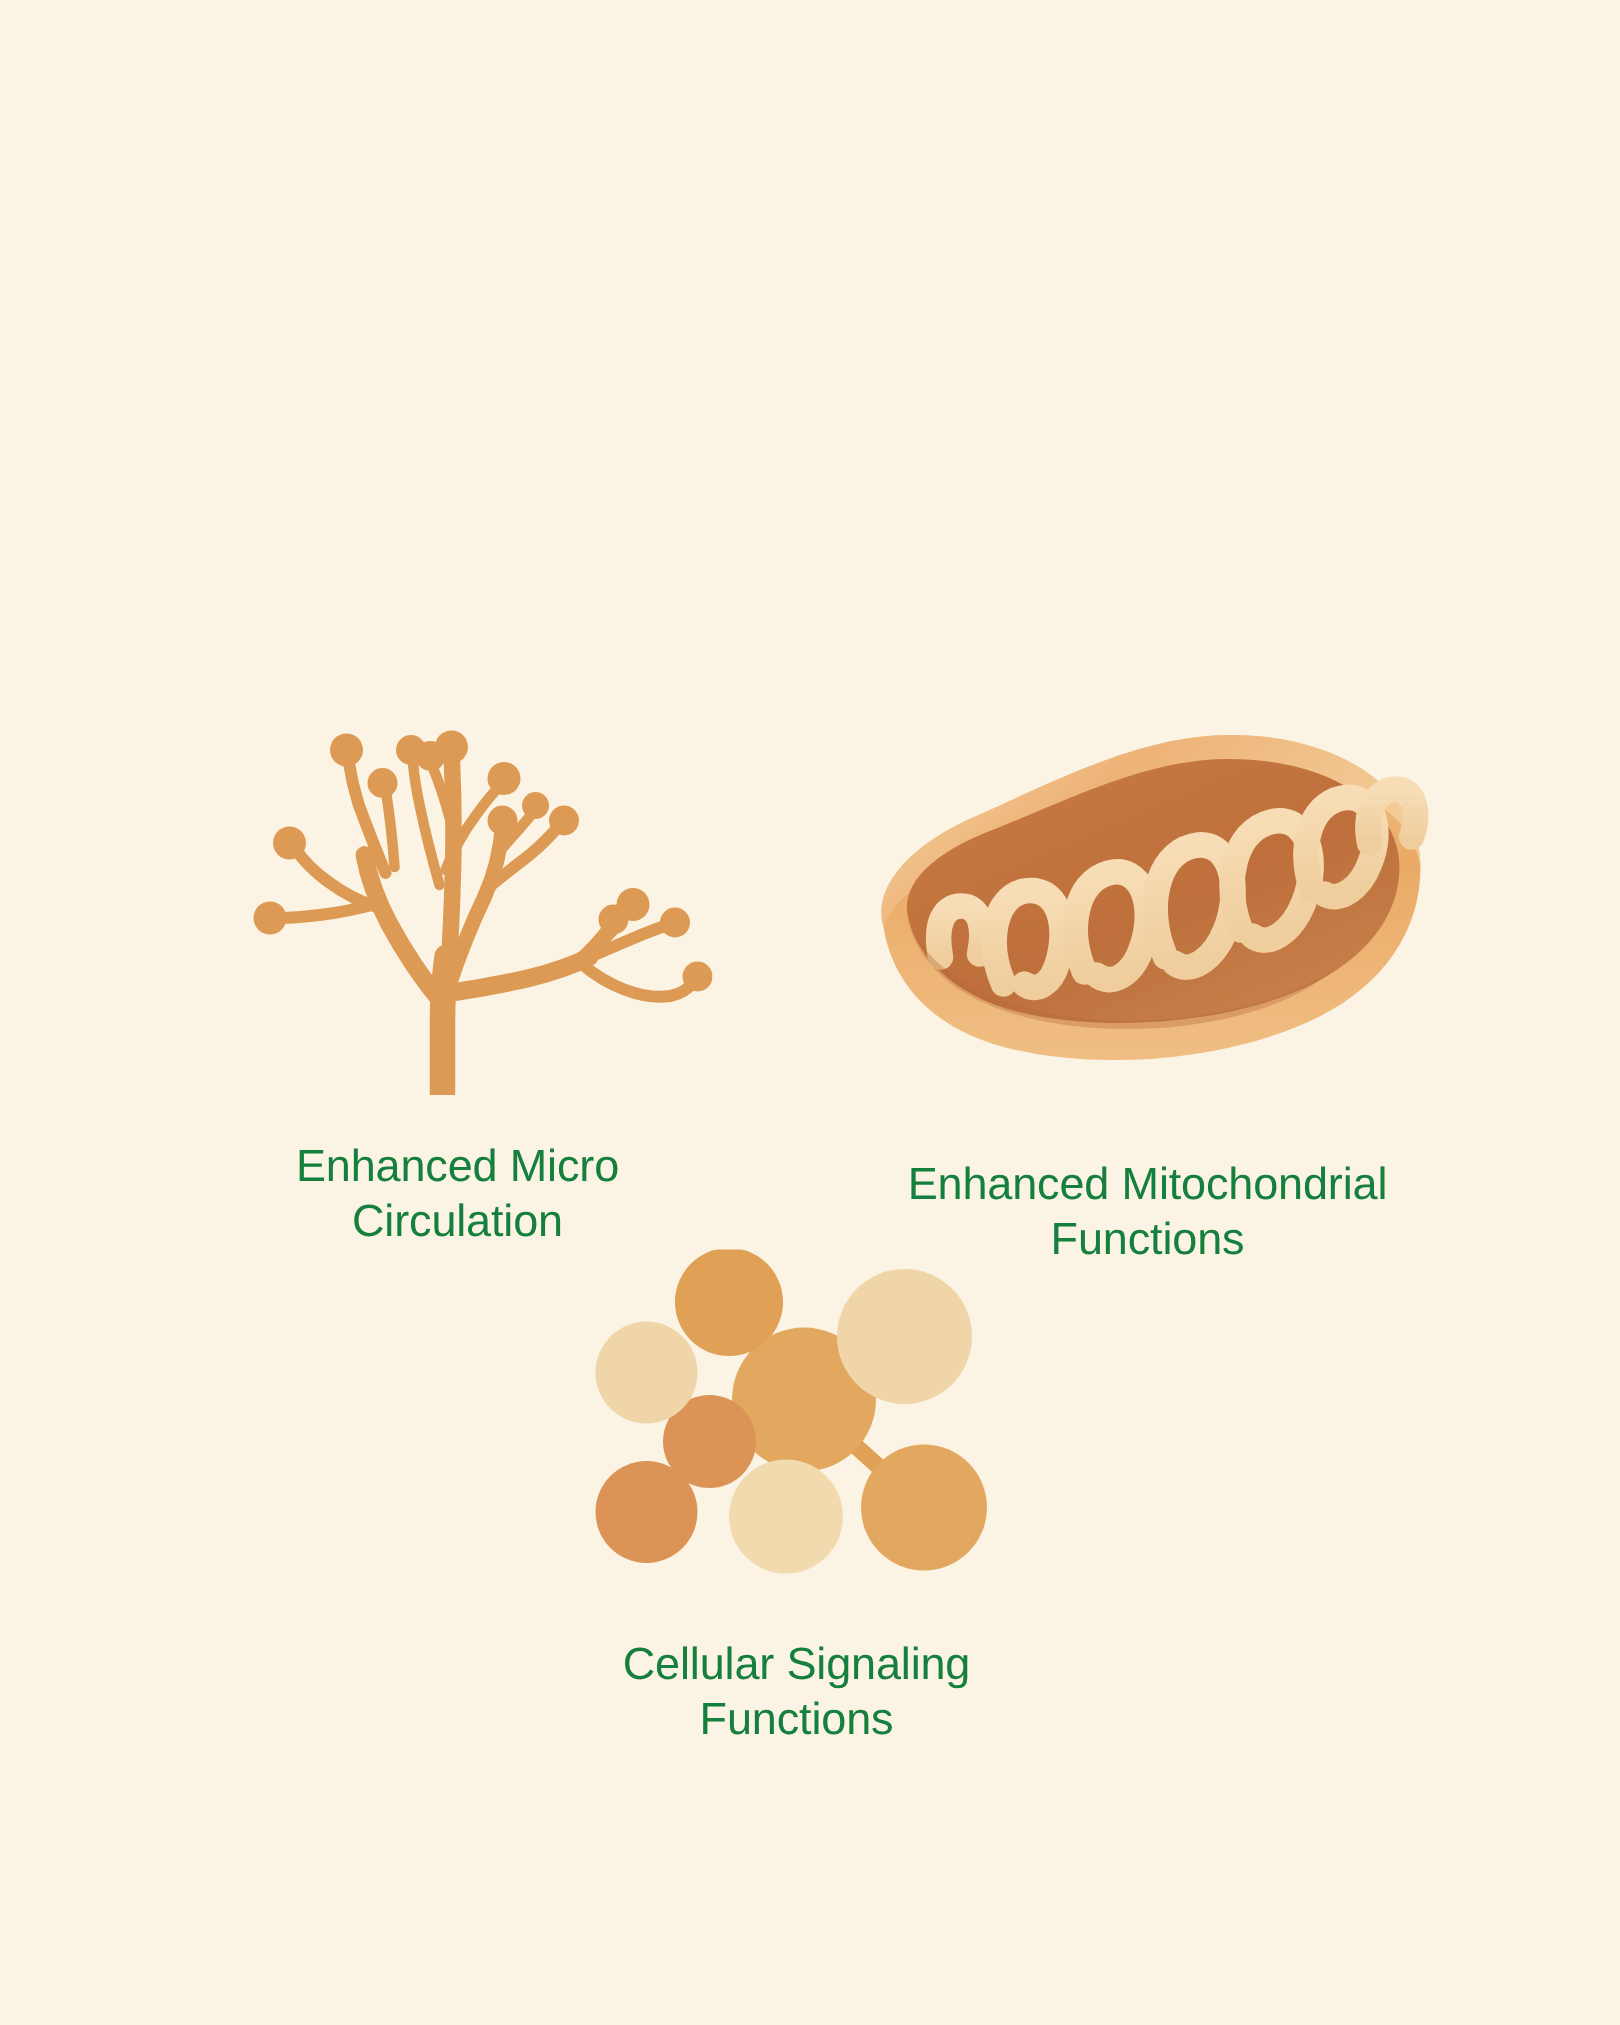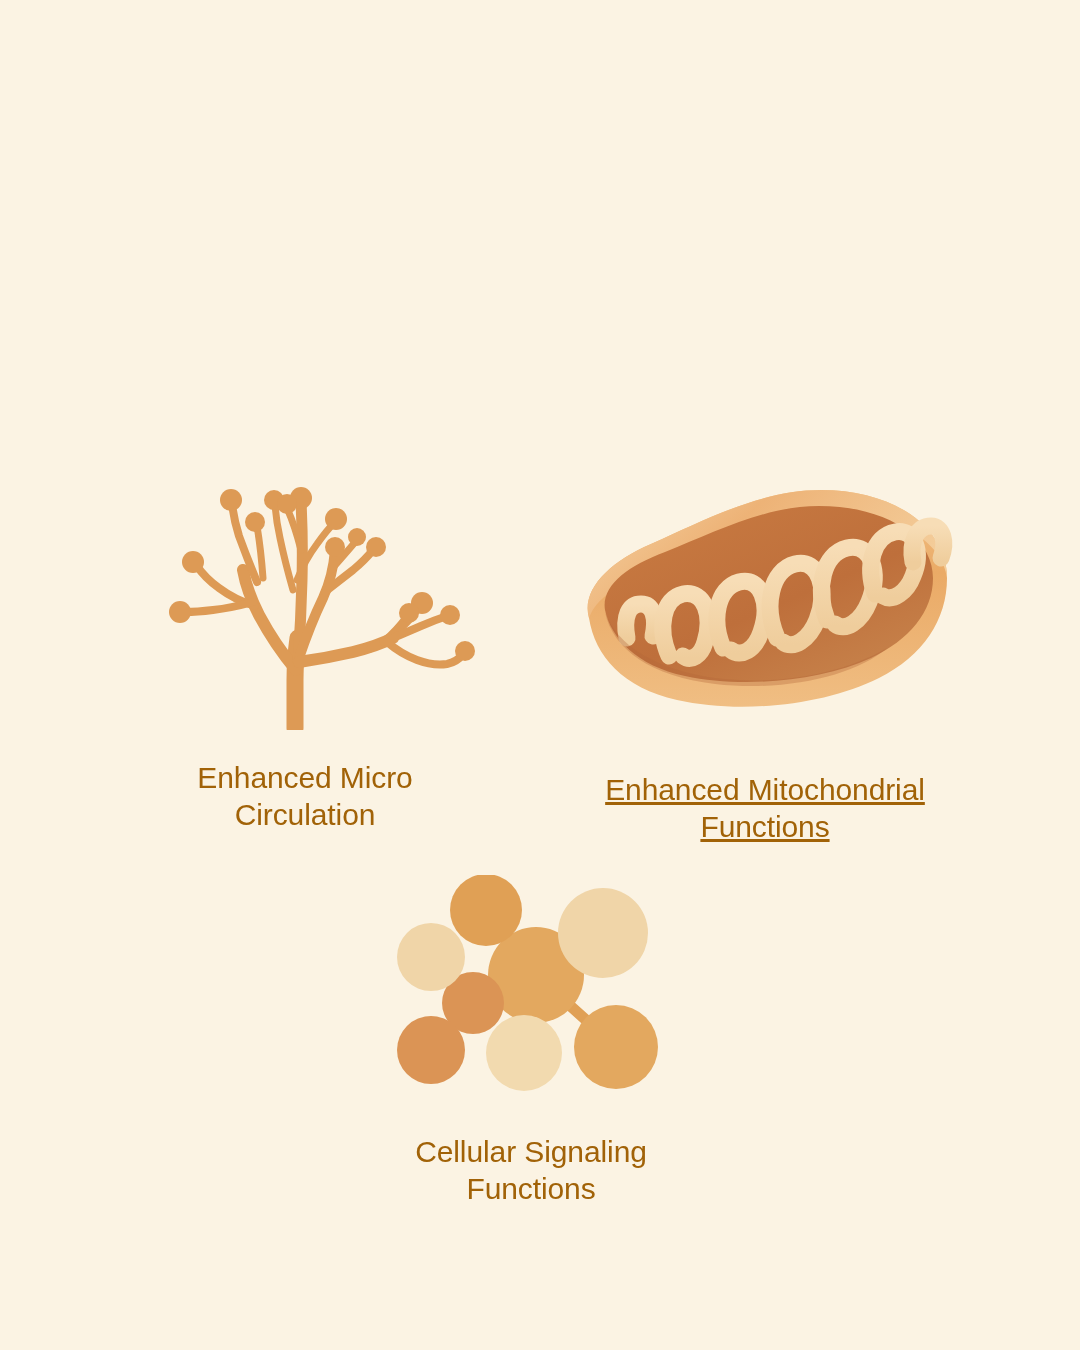--- a/index.html
+++ b/index.html
@@ -46,21 +46,21 @@
     display: flex;
   }
   .row-top {
     left: 0;
     top: 430px;
     width: 1080px;
     justify-content: flex-start;
   }
   .row-bottom {
     left: 0;
-    top: 870px;
+    top: 828px;
     width: 1080px;
     justify-content: center;
   }
   .card {
     display: flex;
     flex-direction: column;
     align-items: center;
   }
   .card-a { width: 420px; margin-left: 95px; }
   .card-b { width: 430px; margin-left: 35px; }
@@ -72,27 +72,27 @@
     justify-content: center;
   }
   .art-a { height: 300px; }
   .art-b { height: 300px; }
   .art-c { height: 230px; }
 
   .caption {
     font-family: "Liberation Sans", sans-serif;
     font-size: 30px;
     line-height: 1.22;
-    color: #a16207;
+    color: #15803d;
     text-align: center;
     font-weight: 400;
     letter-spacing: -0.1px;
   }
   .cap-a { margin-top: 30px; }
-  .cap-b { margin-top: 42px; text-decoration: underline; }
+  .cap-b { margin-top: 42px; }
   .cap-c { margin-top: 34px; }
 </style>
 </head>
 <body>
 
 <div id="page">
 
 
   <div class="row row-top">
 

